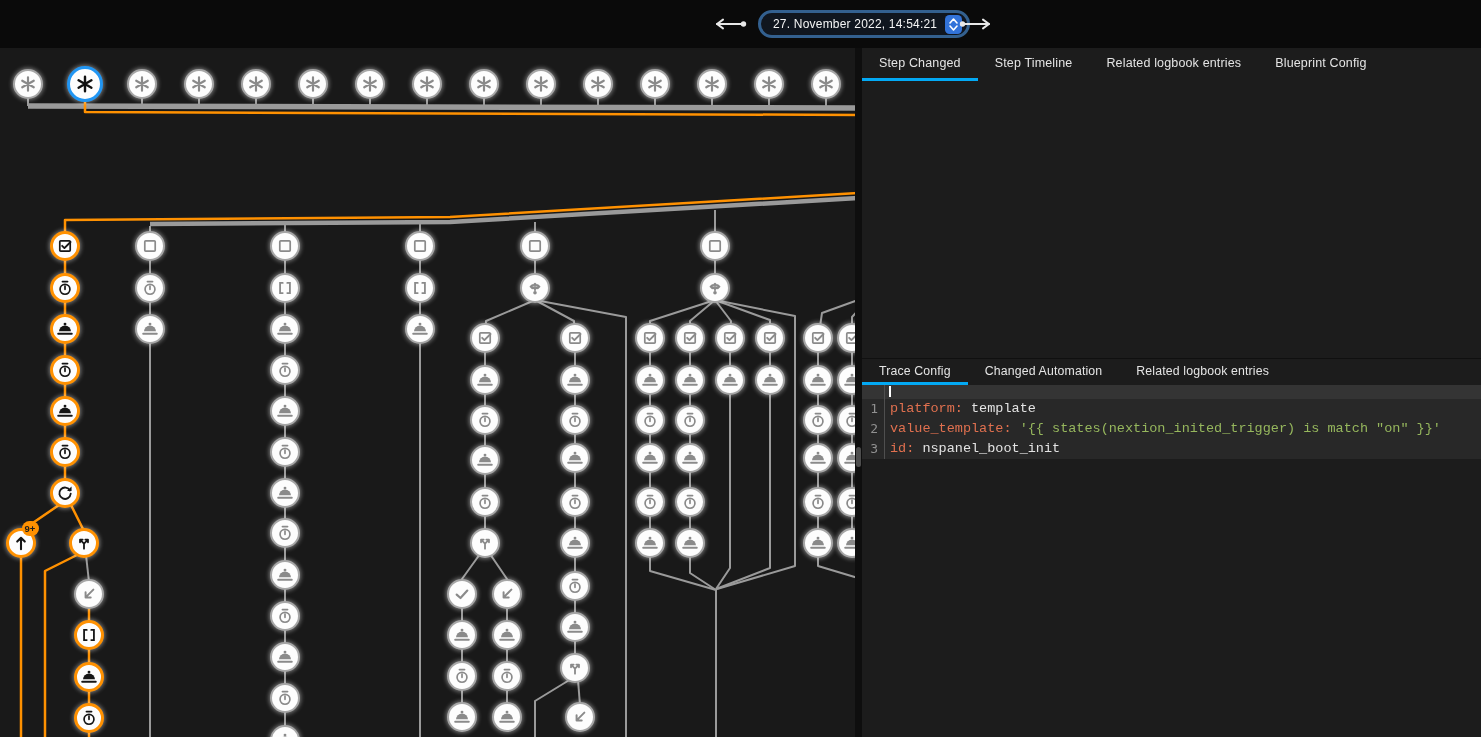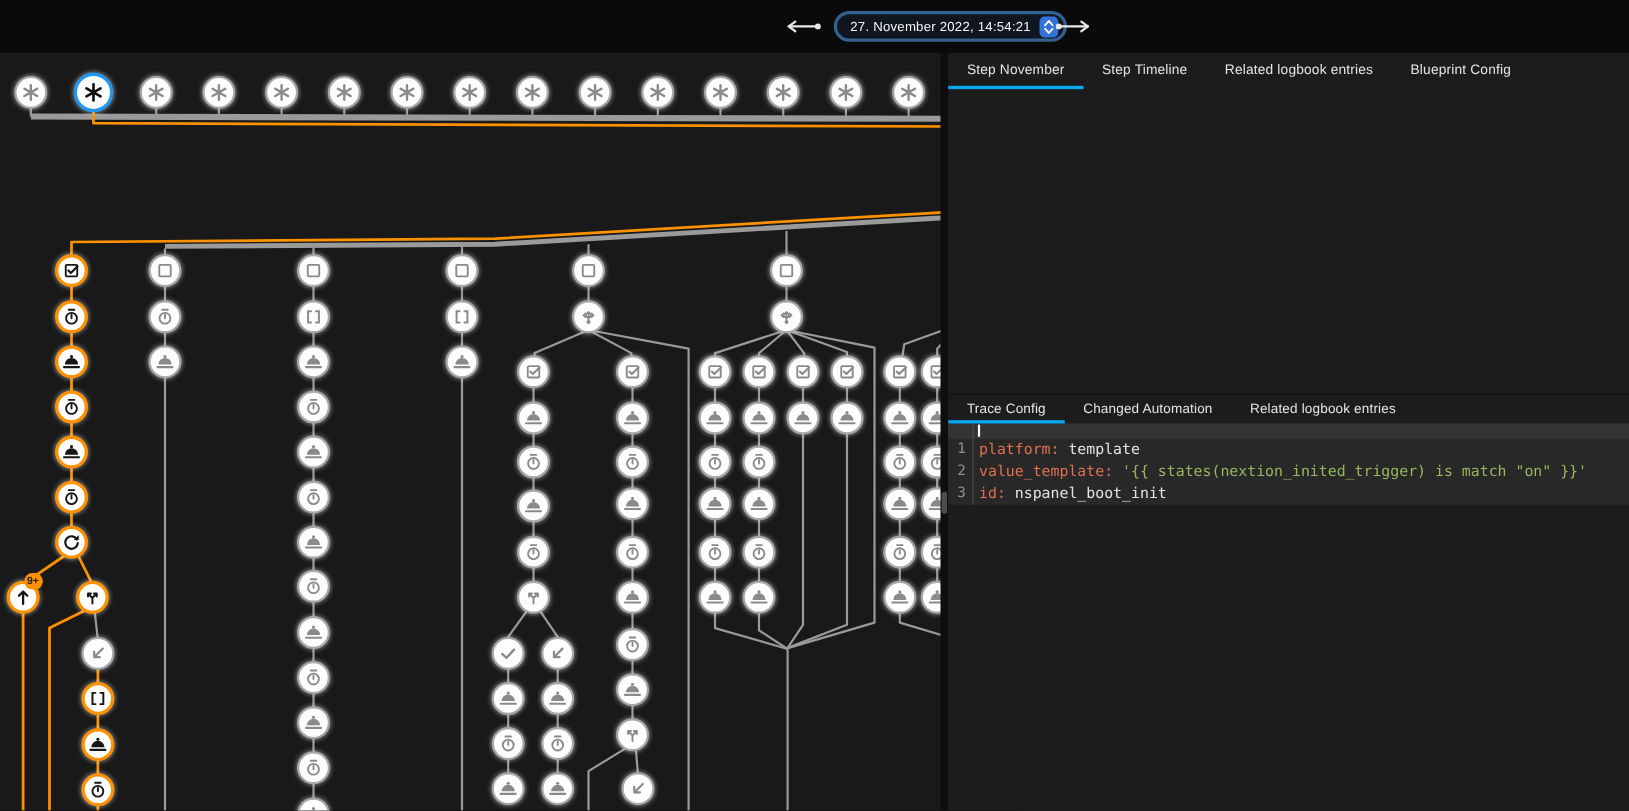--- a/index.html
+++ b/index.html
@@ -48,21 +48,21 @@
   .lower { position:absolute; left:0; top:310px; width:619px; }
   .lower .tabbar { height:27px; border-top:1px solid #101010; }
   .lower .tab { font-size:12.3px; }
 
   .code-block { width:619px; background:#282828; font-family:"DejaVu Sans Mono","Liberation Mono",monospace;
                 font-size:13.5px; color:#e3e3e3; cursor:text; }
   .code-row { display:flex; height:20px; line-height:20px; }
   .code-row.strip { height:14px; background:#343434; }
   .gutter-cell { width:23px; flex:none; text-align:right; padding-right:6px;
                  color:#909090; border-right:1px solid #4f4f4f; font-size:13px; }
-  .code-text { padding-left:5px; white-space:pre; }
+  .code-text { padding-left:5px; white-space:pre;font-family:Liberation Mono, monospace; }
   .caret { display:inline-block; width:1.5px; height:11px; background:#fff; margin:1px 0 0 4px; }
   .tok-key { color:#e0704f; }
   .tok-string { color:#96b75d; }
   .tok-plain { color:#e3e3e3; }
 </style>
 </head>
 <body>
 
 <div class="screen">
 
@@ -774,21 +774,21 @@
         </svg>
       </div>
       <div class="iter-badge" style="left: 21.5px; top: 472.5px;">9+</div>
     </div>
   <div class="scroll-track">
     <div class="scroll-thumb"></div>
   </div>
 
   <div class="panel">
     <div class="tabbar" id="main-tabs">
-        <div class="tab active">Step November</div>
+        <div class="tab active">Step Changed</div>
         <div class="tab">Step Timeline</div>
         <div class="tab">Related logbook entries</div>
         <div class="tab">Blueprint Config</div>
       </div>
 
     <div class="lower">
       <div class="tabbar" id="config-tabs">
           <div class="tab active">Trace Config</div>
           <div class="tab">Changed Automation</div>
           <div class="tab">Related logbook entries</div>

